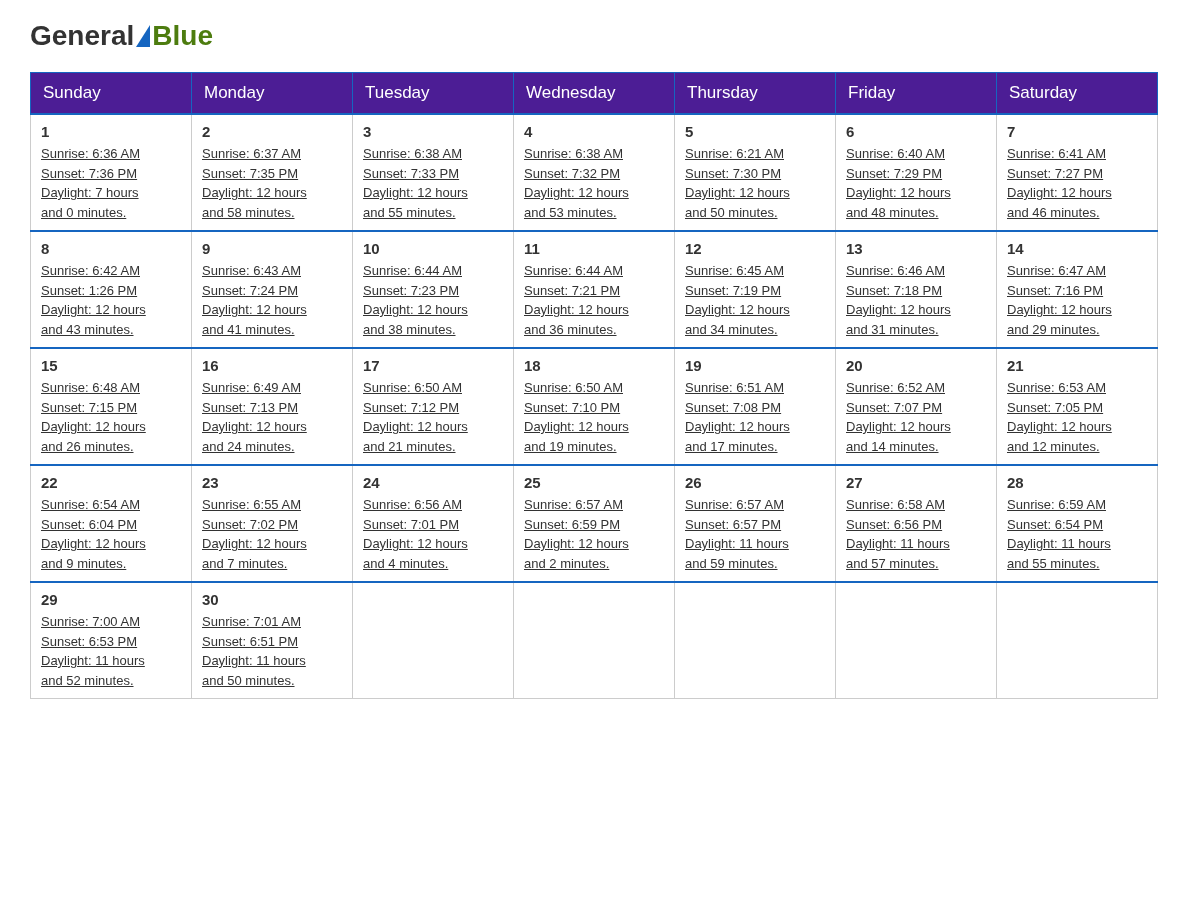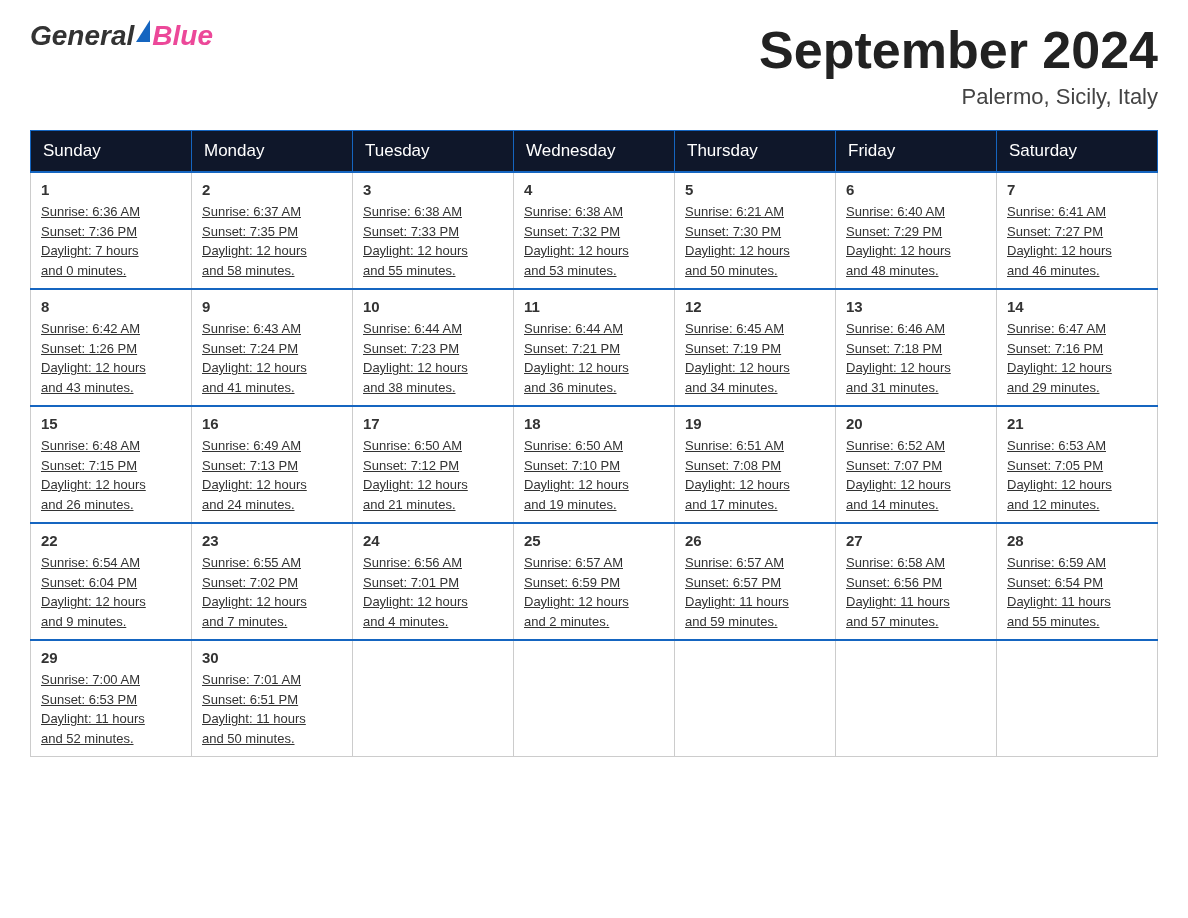--- a/index.html
+++ b/index.html
@@ -16,39 +16,38 @@
       align-items: flex-start;
       margin-bottom: 20px;
     }
     .logo {
       display: flex;
       flex-direction: column;
       align-items: flex-start;
     }
     .logo-text {
       display: flex;
-      align-items: flex-start;
+      align-items: center;
       font-size: 28px;
       font-weight: bold;
       color: #333;
-      font-style: italic;
     }
     .logo-general { color: #333; }
     .logo-triangle {
       display: inline-block;
       width: 0;
       height: 0;
       border-left: 14px solid transparent;
       border-right: 0px solid transparent;
       border-bottom: 22px solid #1565c0;
       margin: 0 2px;
       vertical-align: middle;
     }
     .logo-blue {
-      color: #ec4899;
+      color: #4d7c0f;
       font-size: 28px;
       font-weight: bold;
     }
     .title-block {
       text-align: right;
     }
     .month-title {
       font-size: 52px;
       font-weight: bold;
       color: #222;
@@ -56,21 +55,21 @@
     .location-title {
       font-size: 22px;
       color: #444;
       margin-top: 4px;
     }
     .calendar {
       width: 100%;
       border-collapse: collapse;
     }
     .calendar th {
-      background-color: #0f172a;
+      background-color: #4c1d95;
       color: #fff;
       padding: 10px 12px;
       text-align: left;
       font-size: 17px;
       font-weight: normal;
       border: 1px solid #1565c0;
     }
     .calendar td {
       vertical-align: top;
       padding: 8px 10px;
@@ -95,24 +94,20 @@
 </head>
 <body>
 
 <div class="header">
   <div class="logo">
     <div class="logo-text">
       <span class="logo-general">General</span>
       <span class="logo-triangle"></span>
       <span class="logo-blue">Blue</span>
     </div>
-  </div>
-  <div class="title-block">
-    <div class="month-title">September 2024</div>
-    <div class="location-title">Palermo, Sicily, Italy</div>
   </div>
 </div>
 
 <table class="calendar">
   <thead>
     <tr>
     <th>Sunday</th>
         <th>Monday</th>
         <th>Tuesday</th>
         <th>Wednesday</th>

